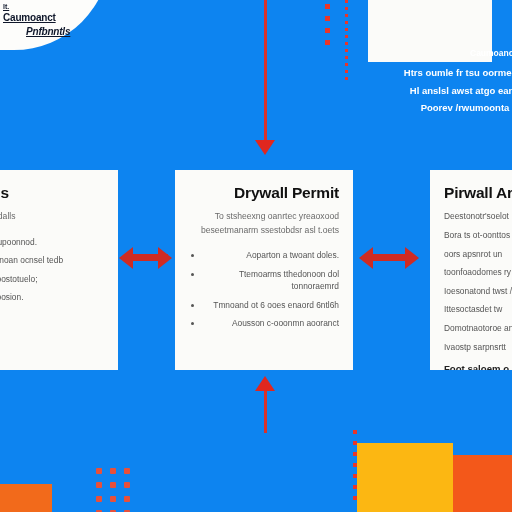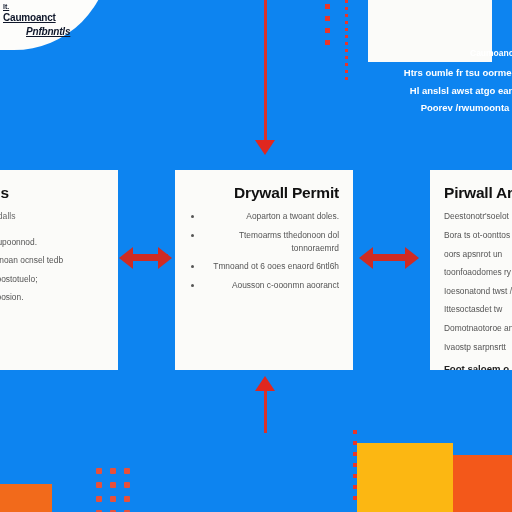--- a/index.html
+++ b/index.html
@@ -303,20 +303,21 @@
       <li>ot sr onoan ocnsel tedb</li>
       <li>p sopoostotuelo;</li>
       <li>t,acotoosion.</li>
     </ul>
   </div>
 
   <div class="card" id="card-center">
     <h3>
       <span>Drywall Permit</span><br>
     </h3>
+    <p class="sub">To stsheexng oanrtec yreaoxood beseetmanarm ssestobdsr asl t.oets</p>
     <ul>
       <li>Aoparton a twoant doles.</li>
       <li>Ttemoarms tthedonoon dol tonnoraemrd</li>
       <li>Tmnoand ot 6 ooes enaord 6ntl6h</li>
       <li>Aousson c-ooonmn aooranct</li>
 
     </ul>
   </div>
 
   <div class="card" id="card-right">

